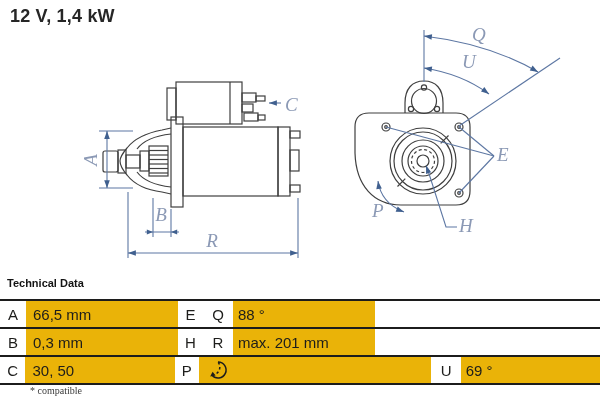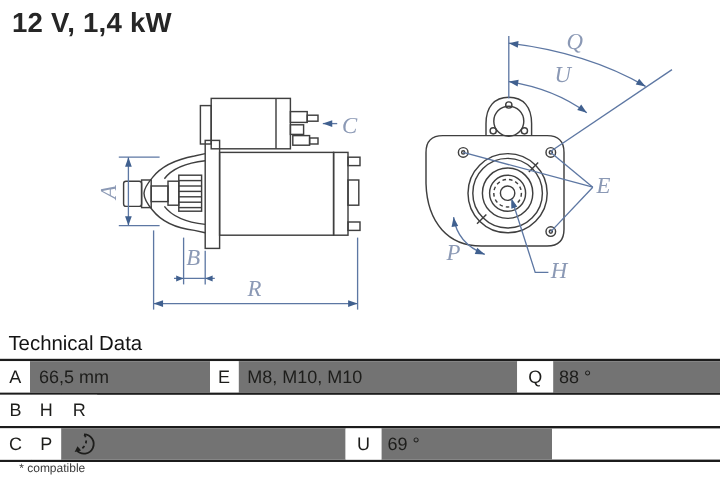--- a/index.html
+++ b/index.html
@@ -1,27 +1,27 @@
 <!DOCTYPE html>
 <html><head>
 <meta charset="utf-8">
 <style>
   html,body{margin:0;padding:0;background:#ffffff;}
   .canvas{position:relative;width:600px;height:400px;background:#ffffff;overflow:hidden;
           font-family:"Liberation Sans",sans-serif;color:#1d1d1b;}
-  .title{position:absolute;top:6px;left:10px;font-size:23px;font-weight:600;color:#262626;letter-spacing:.2px;}
+  .title{position:absolute;top:6px;left:10px;font-size:18px;font-weight:600;color:#262626;letter-spacing:.2px;}
   svg.diagram{position:absolute;top:0;left:0;}
-  .heading{position:absolute;top:277px;left:7px;font-size:17px;font-weight:normal;color:#141414;}
+  .heading{position:absolute;top:277px;left:7px;font-size:11px;font-weight:bold;color:#141414;}
   .spec-table{position:absolute;top:299px;left:0;width:600px;border-top:2px solid #1c1c1c;}
   .t-row{display:flex;height:26px;border-bottom:2px solid #1c1c1c;}
   .cell{display:flex;align-items:center;font-size:15px;}
   .key{justify-content:center;background:#ffffff;font-weight:400;}
-  .val{background:#737373;padding-left:7px;}
+  .val{background:#eab308;padding-left:7px;}
   .k1{width:26px;} .v1{width:145px;} .k2{width:25px;} .v2{width:230px;} .k3{width:30px;} .v3{width:137px;padding-left:5px;}
-  .footnote{position:absolute;top:385px;left:16px;font-size:10px;color:#3a3a3a;}
+  .footnote{position:absolute;top:385px;left:30px;font-size:10px;color:#3a3a3a;font-family:Liberation Serif, serif;}
   .roticon{margin-left:1px;}
 </style>
 </head>
 <body>
 
 <div class="canvas">
 
   <div class="title">12 V, 1,4 kW</div>
 
   <svg class="diagram" width="600" height="275" viewBox="0 0 600 275">
@@ -142,31 +142,33 @@
     </g>
   </svg>
 
   <div class="heading">Technical Data</div>
 
   <div class="spec-table">
     <div class="t-row">
       <div class="cell key k1">A</div>
       <div class="cell val v1">66,5 mm</div>
       <div class="cell key k2">E</div>
-      <div class="cell val v2">M8, M10, M10</div>
       <div class="cell key k3">Q</div>
       <div class="cell val v3">88 °</div>
     </div>
     <div class="t-row">
       <div class="cell key k1">B</div>
+      <div class="cell val v1">0,3 mm</div>
       <div class="cell key k2">H</div>
       <div class="cell key k3">R</div>
+      <div class="cell val v3">max. 201 mm</div>
     </div>
     <div class="t-row">
       <div class="cell key k1">C</div>
+      <div class="cell val v1">30, 50</div>
       <div class="cell key k2">P</div>
       <div class="cell val v2">
         <svg class="roticon" width="22" height="22" viewBox="0 0 22 22">
           <path d="M11,3 A8,8 0 1 1 4.9,16.1" fill="none" stroke="#1d1d1b" stroke-width="1.5"></path>
           <path d="M4.9,16.1 A8,8 0 0 0 11,3" fill="none" stroke="#1d1d1b" stroke-width="1.5" stroke-dasharray="2.4,2.6"></path>
           <polygon points="3.2,17.6 8.6,16.4 5.6,12.8" fill="#1d1d1b"></polygon>
         </svg>
       </div>
       <div class="cell key k3">U</div>
       <div class="cell val v3">69 °</div>

